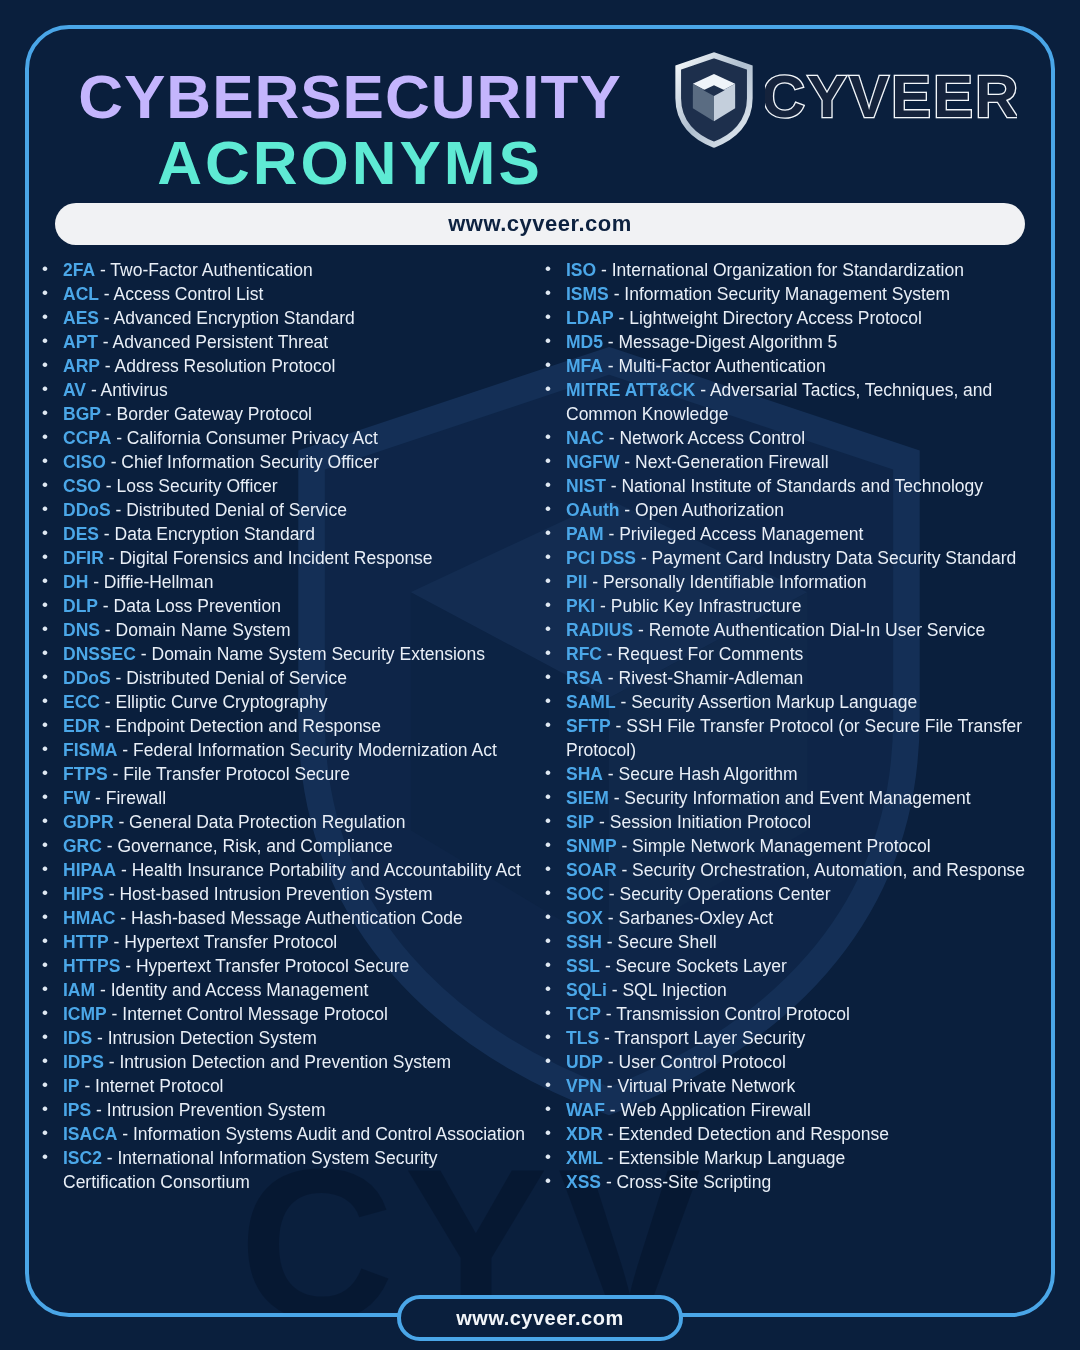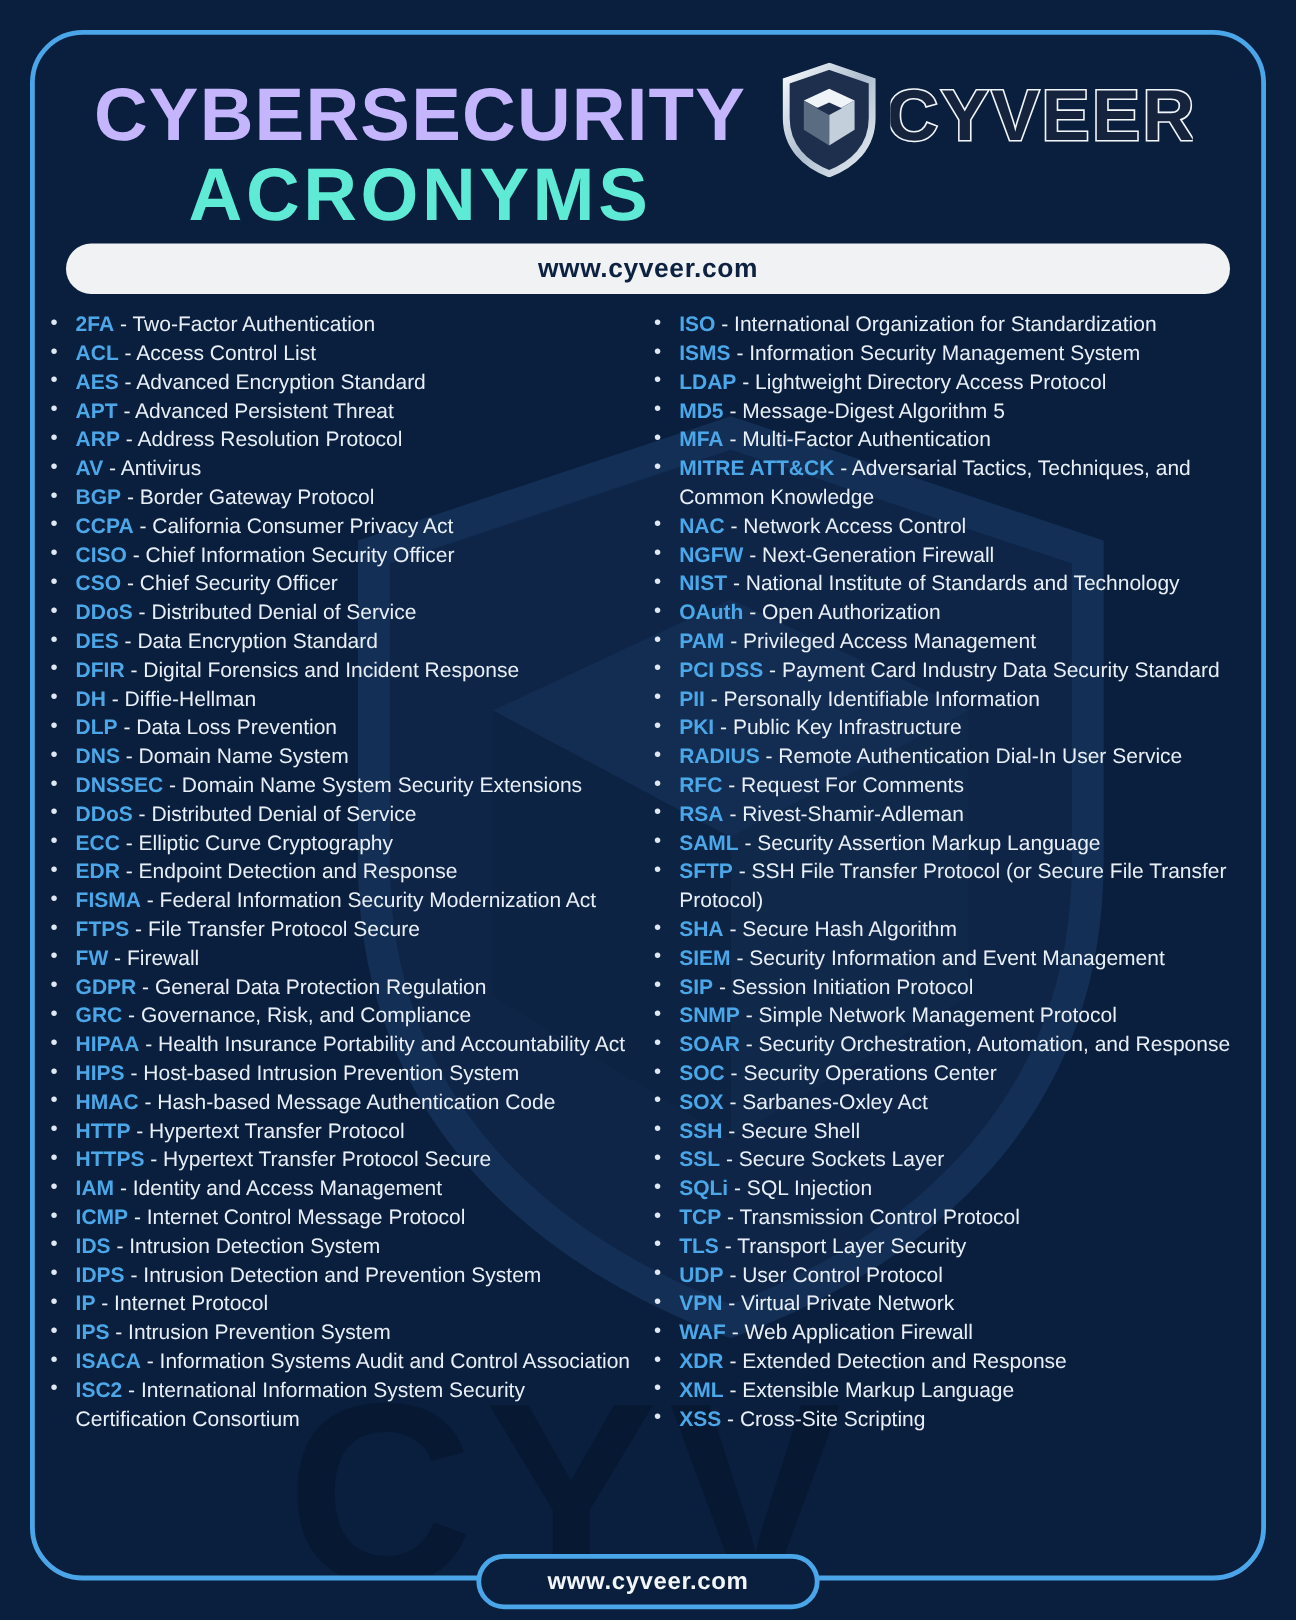--- a/index.html
+++ b/index.html
@@ -37,21 +37,21 @@
   }
   .titles { width:600px; text-align:center; padding-top:12px; }
   .title-line1 {
     font-size:62px; font-weight:bold; color:#c4b5fd;
     letter-spacing:1px; line-height:1.06;
   }
   .title-line2 {
     font-size:62px; font-weight:bold; color:#5eead4;
     letter-spacing:3px; line-height:1.06;
   }
-  .brand { flex:1; display:flex; flex-direction:row; align-items:center; }
+  .brand { flex:1; display:flex; flex-direction:column; align-items:center; }
   .brand-row { display:flex; align-items:center; gap:10px; }
   .wordmark-svg text {
     font-family:"Liberation Sans", sans-serif;
     font-size:60px; font-weight:bold; letter-spacing:2px;
     fill:#15233c; stroke:#f2f6fa; stroke-width:2.6; paint-order:stroke;
   }
   .tagline {
     margin-top:8px; font-size:17.5px; color:#e9eff7; letter-spacing:0.2px;
   }
 
@@ -142,21 +142,21 @@
     <ul class="acro-list">
         <li class="item"><span class="bullet">•</span><span class="abbr">2FA</span><span class="desc"> - Two-Factor Authentication</span></li>
         <li class="item"><span class="bullet">•</span><span class="abbr">ACL</span><span class="desc"> - Access Control List</span></li>
         <li class="item"><span class="bullet">•</span><span class="abbr">AES</span><span class="desc"> - Advanced Encryption Standard</span></li>
         <li class="item"><span class="bullet">•</span><span class="abbr">APT</span><span class="desc"> - Advanced Persistent Threat</span></li>
         <li class="item"><span class="bullet">•</span><span class="abbr">ARP</span><span class="desc"> - Address Resolution Protocol</span></li>
         <li class="item"><span class="bullet">•</span><span class="abbr">AV</span><span class="desc"> - Antivirus</span></li>
         <li class="item"><span class="bullet">•</span><span class="abbr">BGP</span><span class="desc"> - Border Gateway Protocol</span></li>
         <li class="item"><span class="bullet">•</span><span class="abbr">CCPA</span><span class="desc"> - California Consumer Privacy Act</span></li>
         <li class="item"><span class="bullet">•</span><span class="abbr">CISO</span><span class="desc"> - Chief Information Security Officer</span></li>
-        <li class="item"><span class="bullet">•</span><span class="abbr">CSO</span><span class="desc"> - Chief Security Officer</span></li>
+        <li class="item"><span class="bullet">•</span><span class="abbr">CSO</span><span class="desc"> - Loss Security Officer</span></li>
         <li class="item"><span class="bullet">•</span><span class="abbr">DDoS</span><span class="desc"> - Distributed Denial of Service</span></li>
         <li class="item"><span class="bullet">•</span><span class="abbr">DES</span><span class="desc"> - Data Encryption Standard</span></li>
         <li class="item"><span class="bullet">•</span><span class="abbr">DFIR</span><span class="desc"> - Digital Forensics and Incident Response</span></li>
         <li class="item"><span class="bullet">•</span><span class="abbr">DH</span><span class="desc"> - Diffie-Hellman</span></li>
         <li class="item"><span class="bullet">•</span><span class="abbr">DLP</span><span class="desc"> - Data Loss Prevention</span></li>
         <li class="item"><span class="bullet">•</span><span class="abbr">DNS</span><span class="desc"> - Domain Name System</span></li>
         <li class="item"><span class="bullet">•</span><span class="abbr">DNSSEC</span><span class="desc"> - Domain Name System Security Extensions</span></li>
         <li class="item"><span class="bullet">•</span><span class="abbr">DDoS</span><span class="desc"> - Distributed Denial of Service</span></li>
         <li class="item"><span class="bullet">•</span><span class="abbr">ECC</span><span class="desc"> - Elliptic Curve Cryptography</span></li>
         <li class="item"><span class="bullet">•</span><span class="abbr">EDR</span><span class="desc"> - Endpoint Detection and Response</span></li>

